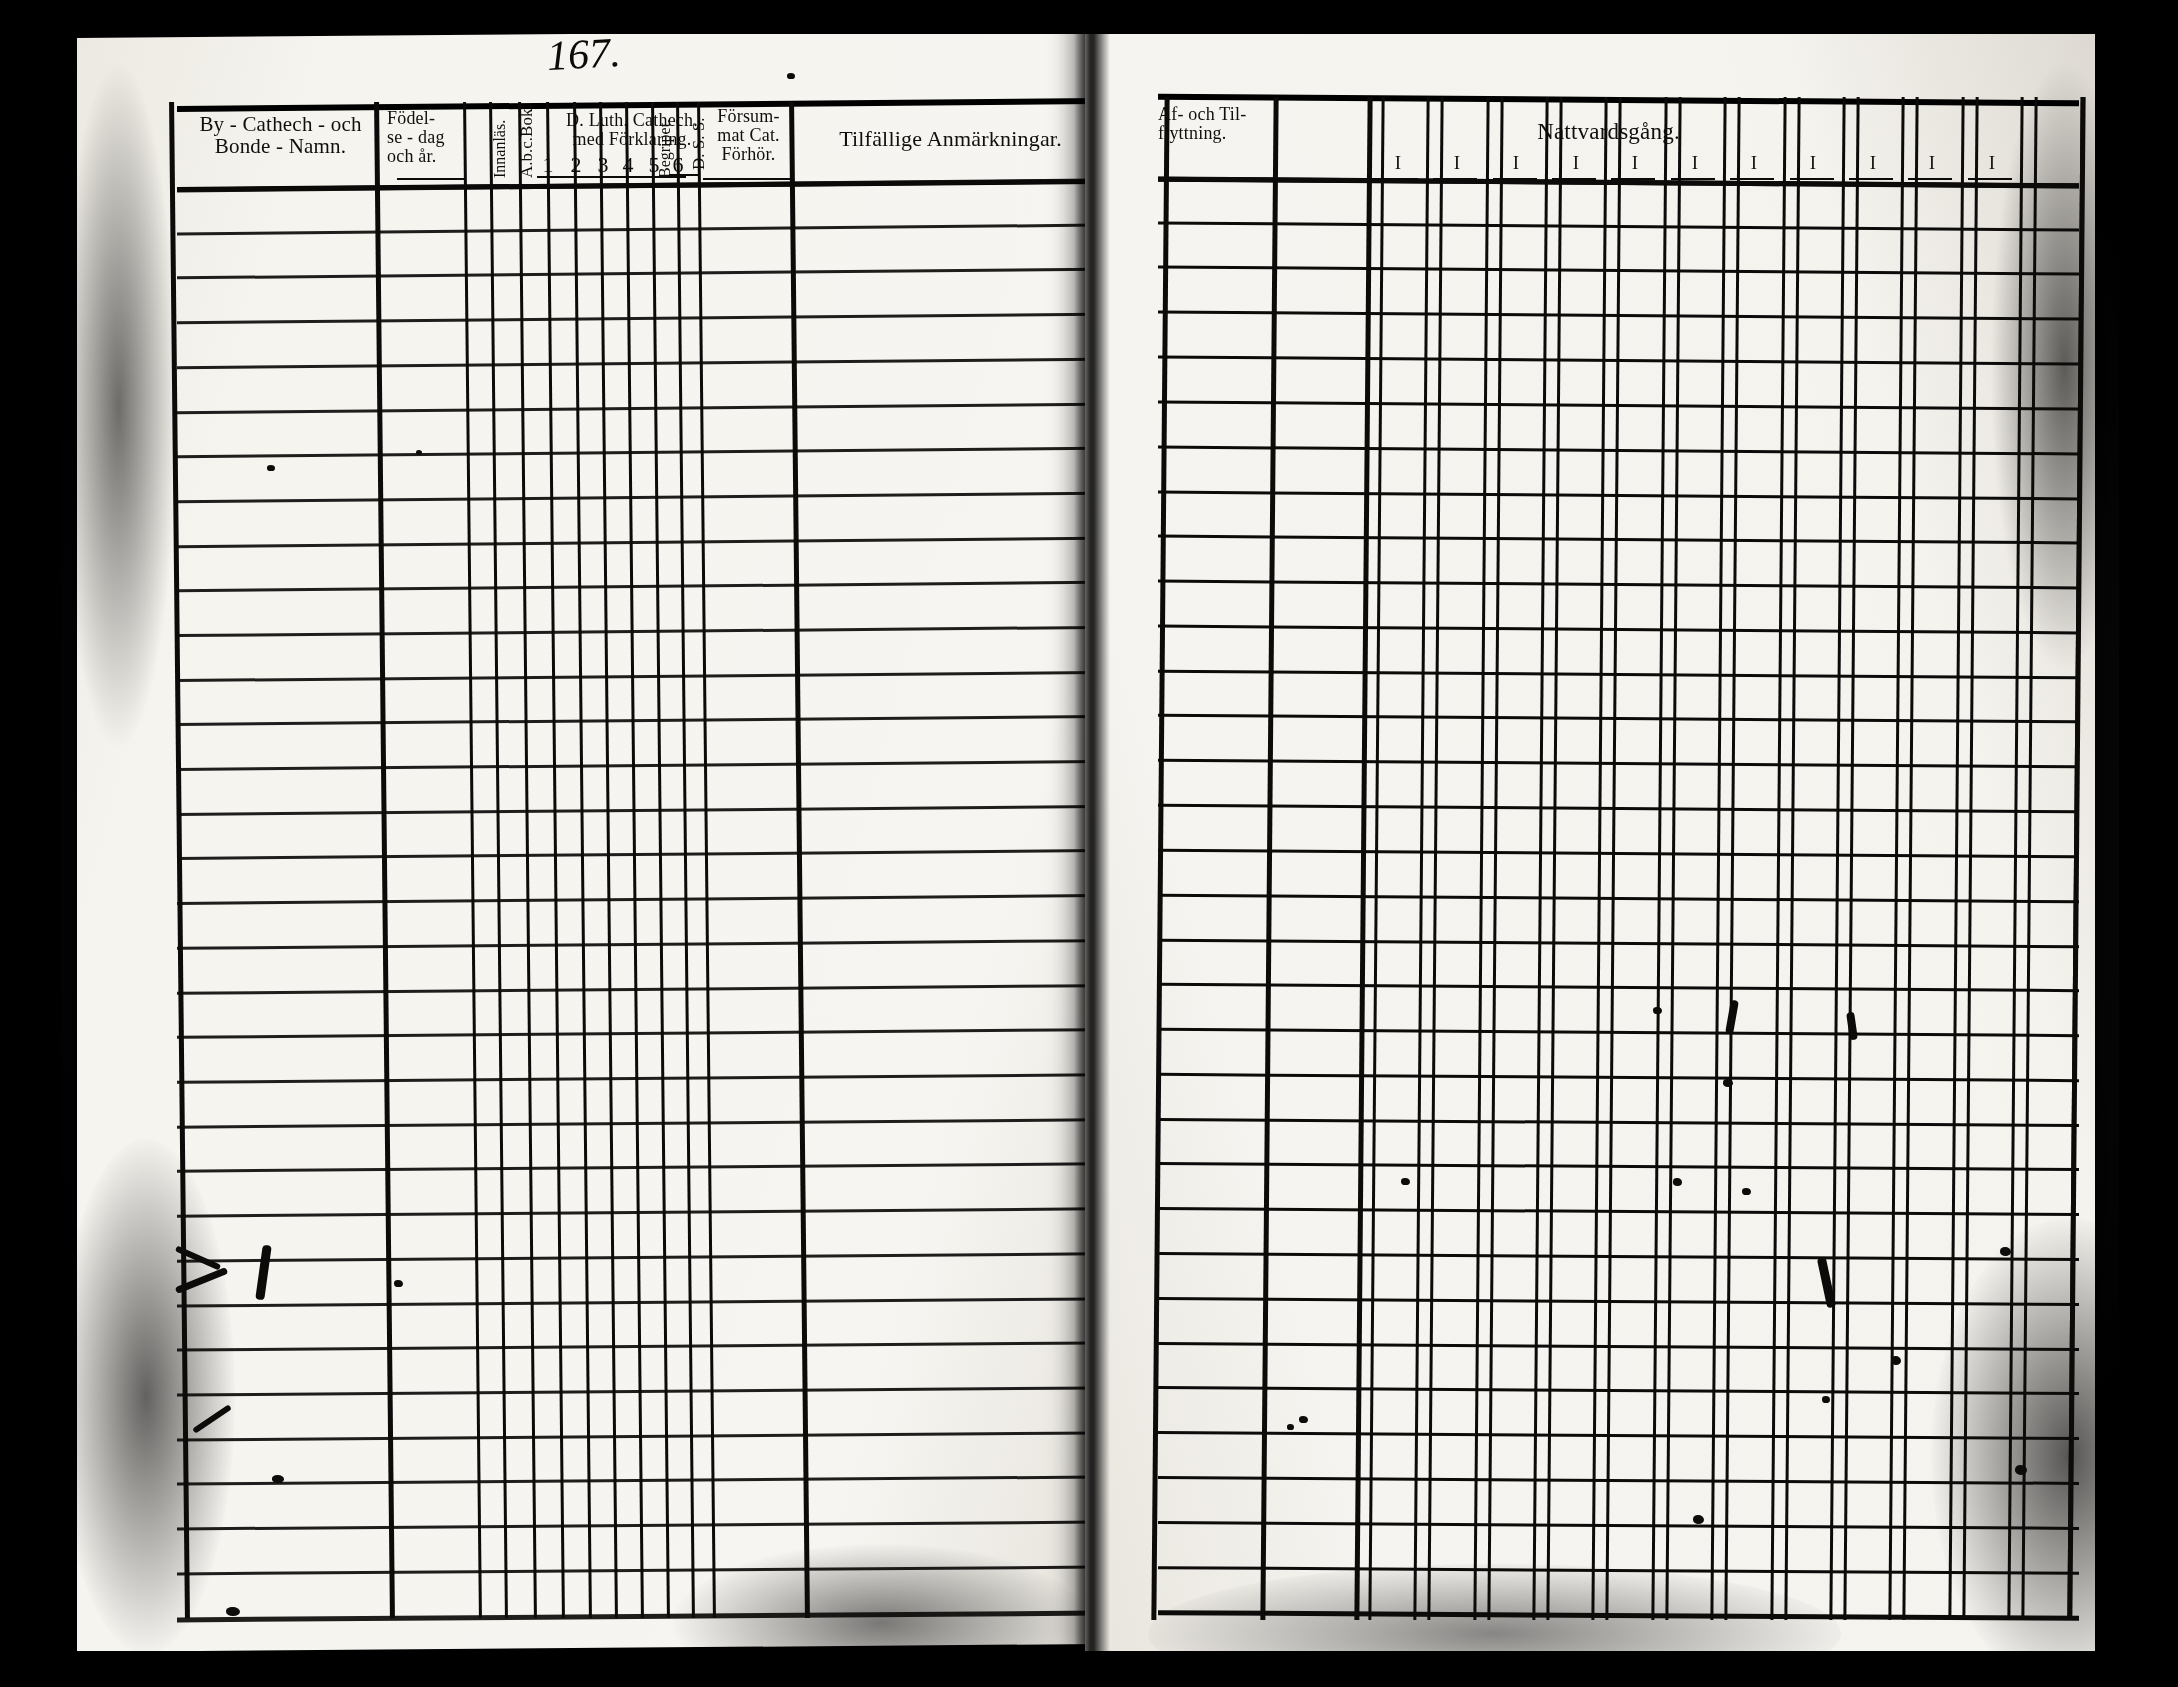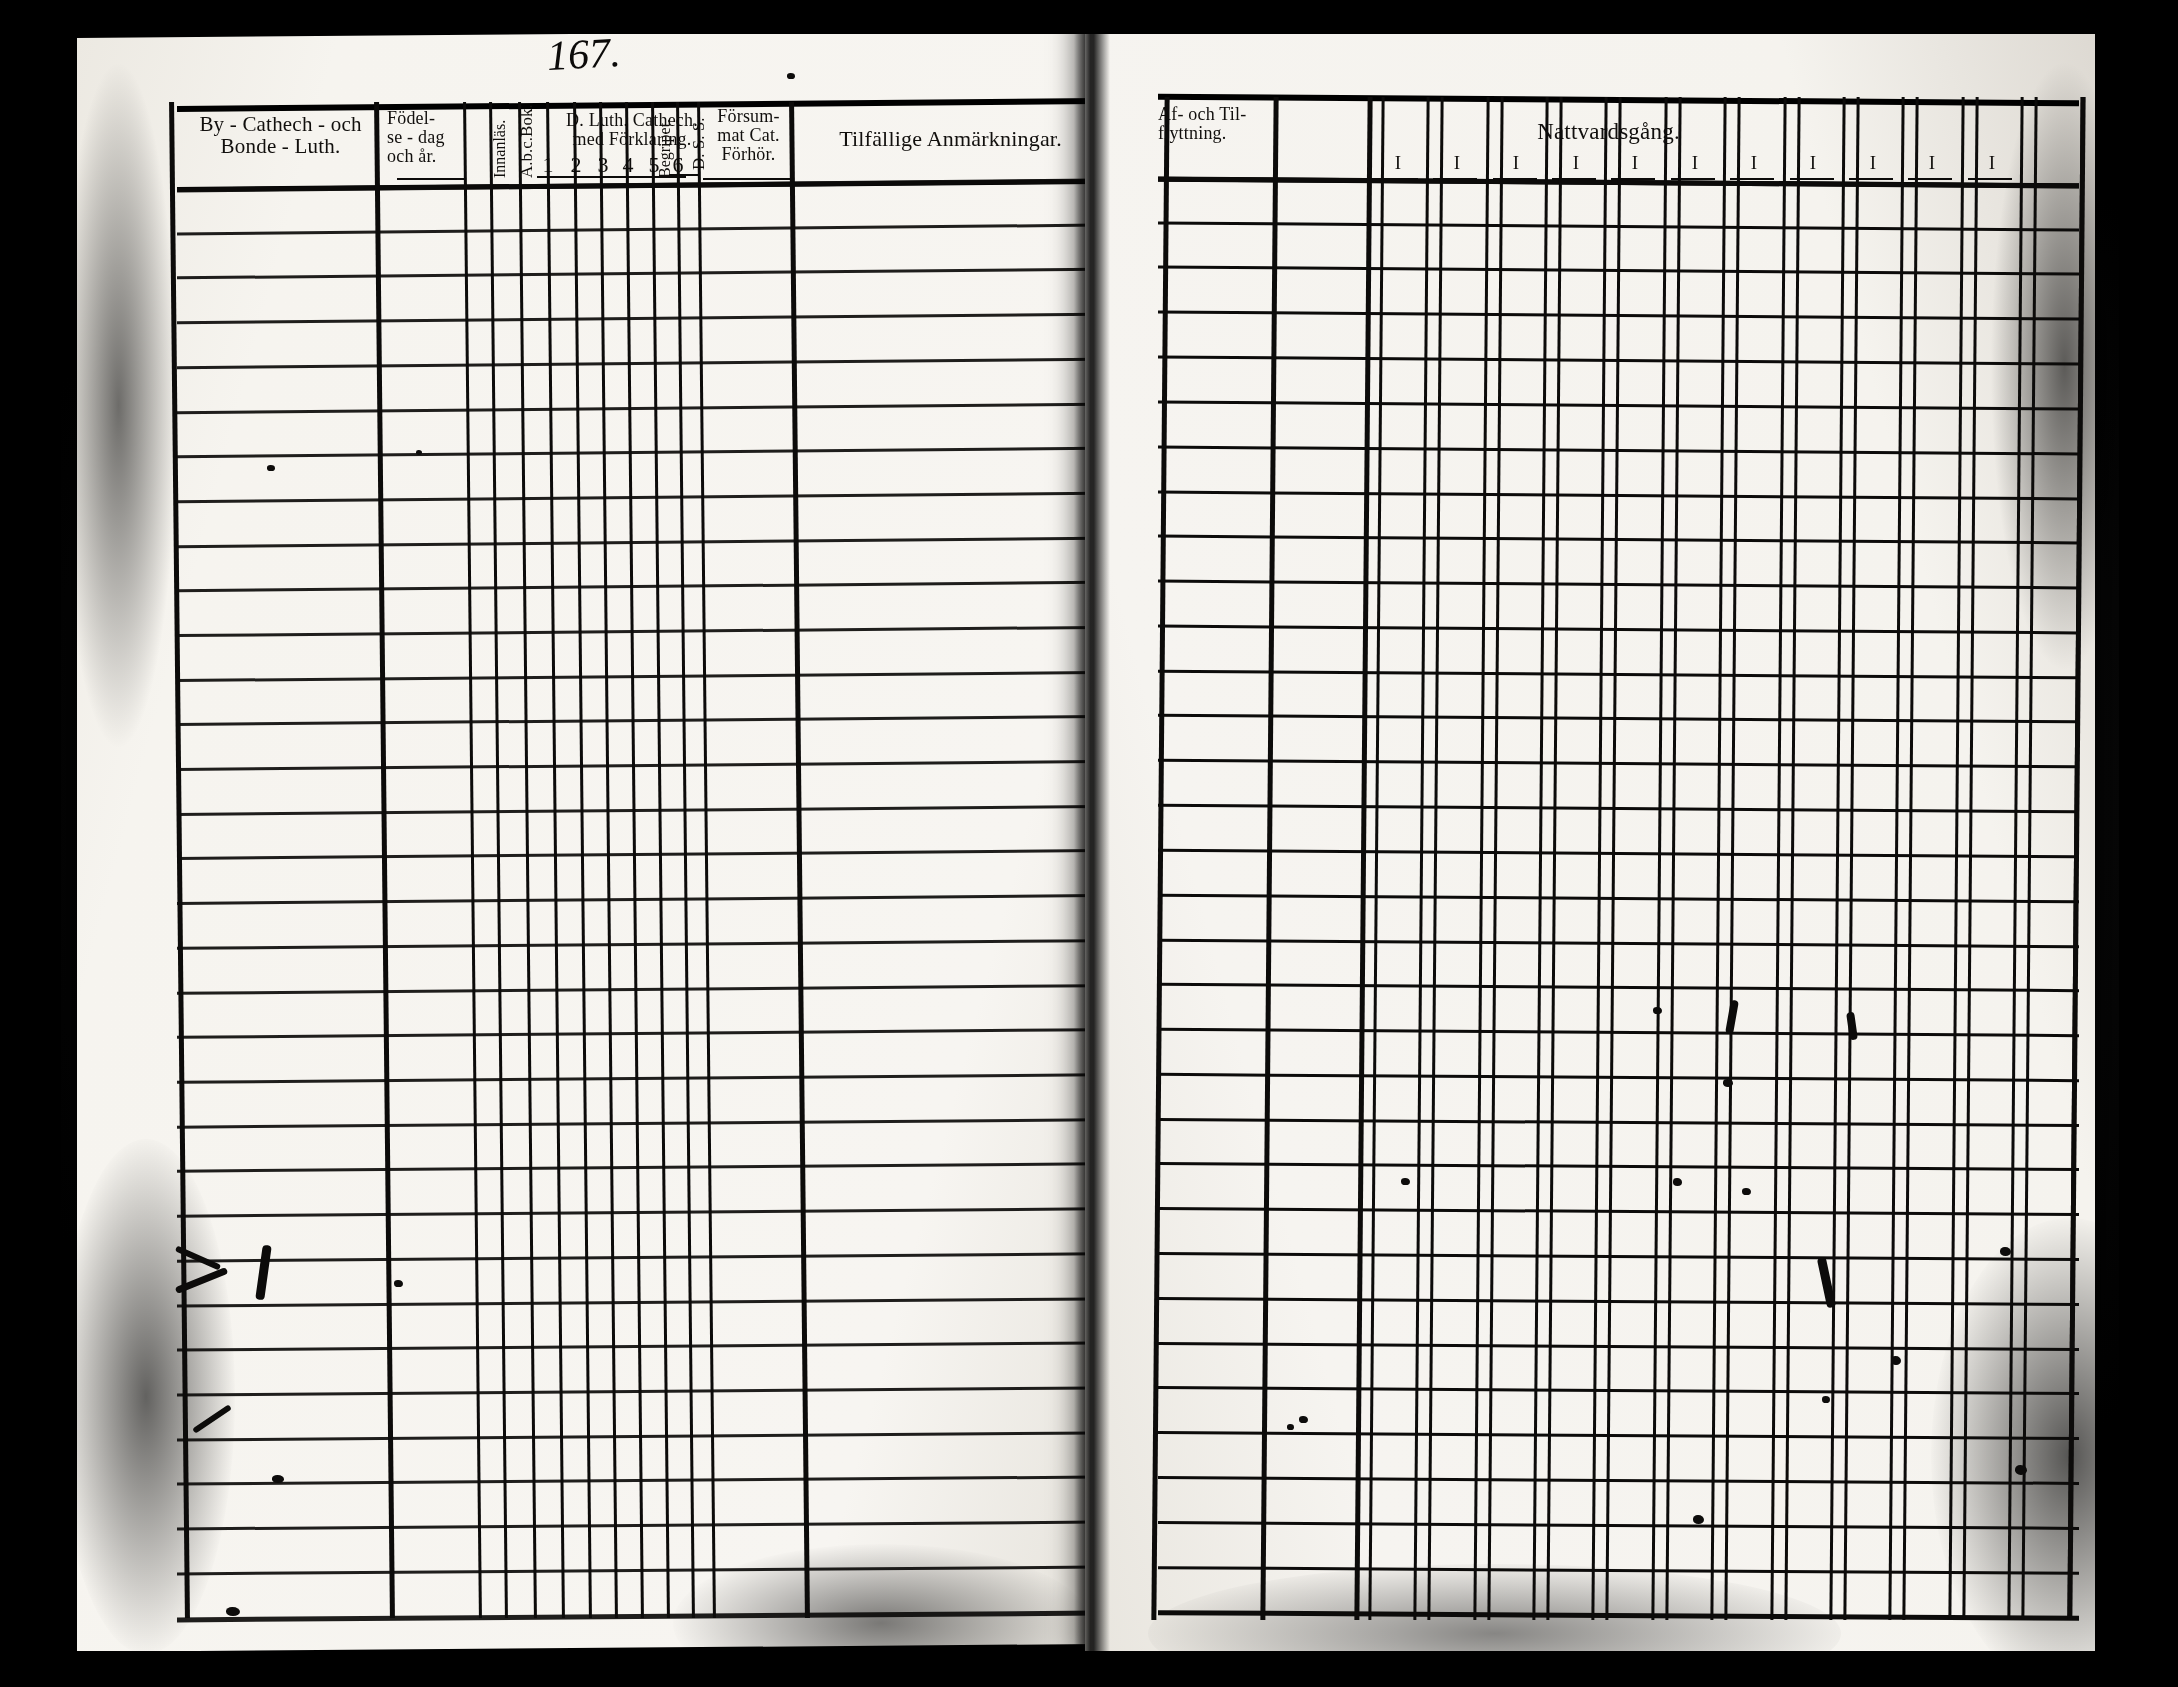--- a/index.html
+++ b/index.html
@@ -138,21 +138,21 @@
 
   <div class="folio" style="left:547px;top:30px;">167.</div>
 
   <div class="sheet" id="left-table" style="left:149px;top:79px;width:950px;height:1535px;">
 
     <div class="grid-line hline thick" style="left:28px;top:23px;width:921px;height:6px;transform:rotate(-0.5deg);"></div>
     <div class="grid-line hline thick" style="left:28px;top:104px;width:921px;height:5px;transform:rotate(-0.5deg);"></div>
 
     <div class="cellhead" style="left:30px;top:34px;width:203px;">
       <div>By - Cathech - och</div>
-      <div>Bonde - Luth.</div>
+      <div>Bonde - Namn.</div>
     </div>
 
     <div class="cellhead small" style="left:238px;top:30px;width:87px;text-align:left;">
       <div>Födel-</div>
       <div>se - dag</div>
       <div>och år.</div>
     </div>
 
     <div class="vertical" style="left:342px;top:99px;font-size:16px;">Innanläs.</div>
     <div class="vertical" style="left:368px;top:99px;font-size:17px;">A.b.c.Bok.</div>

